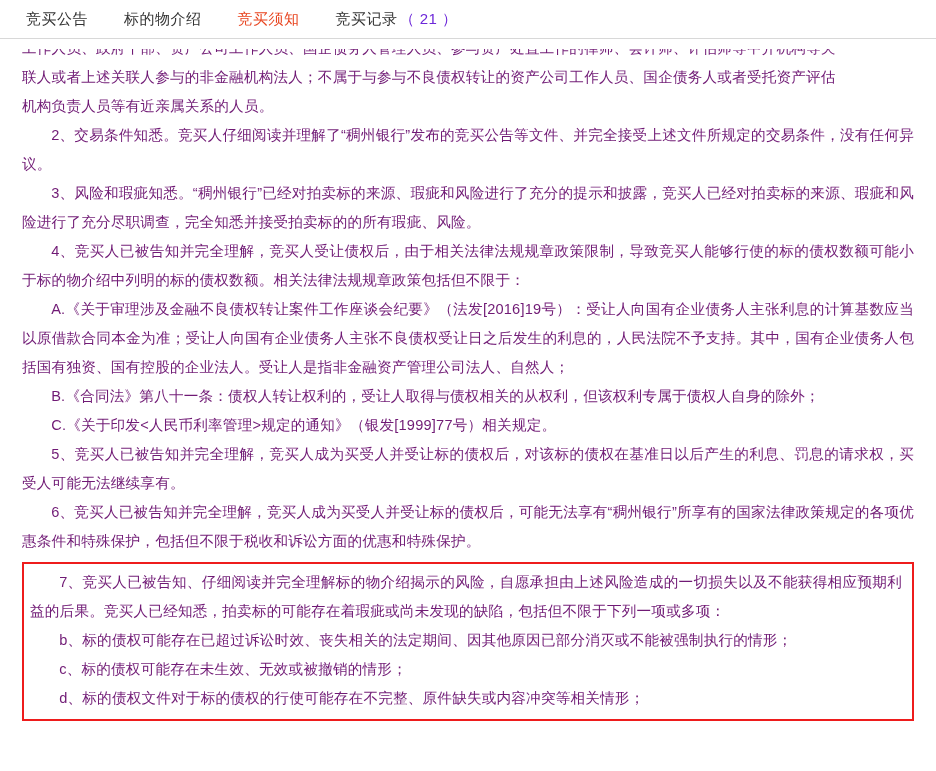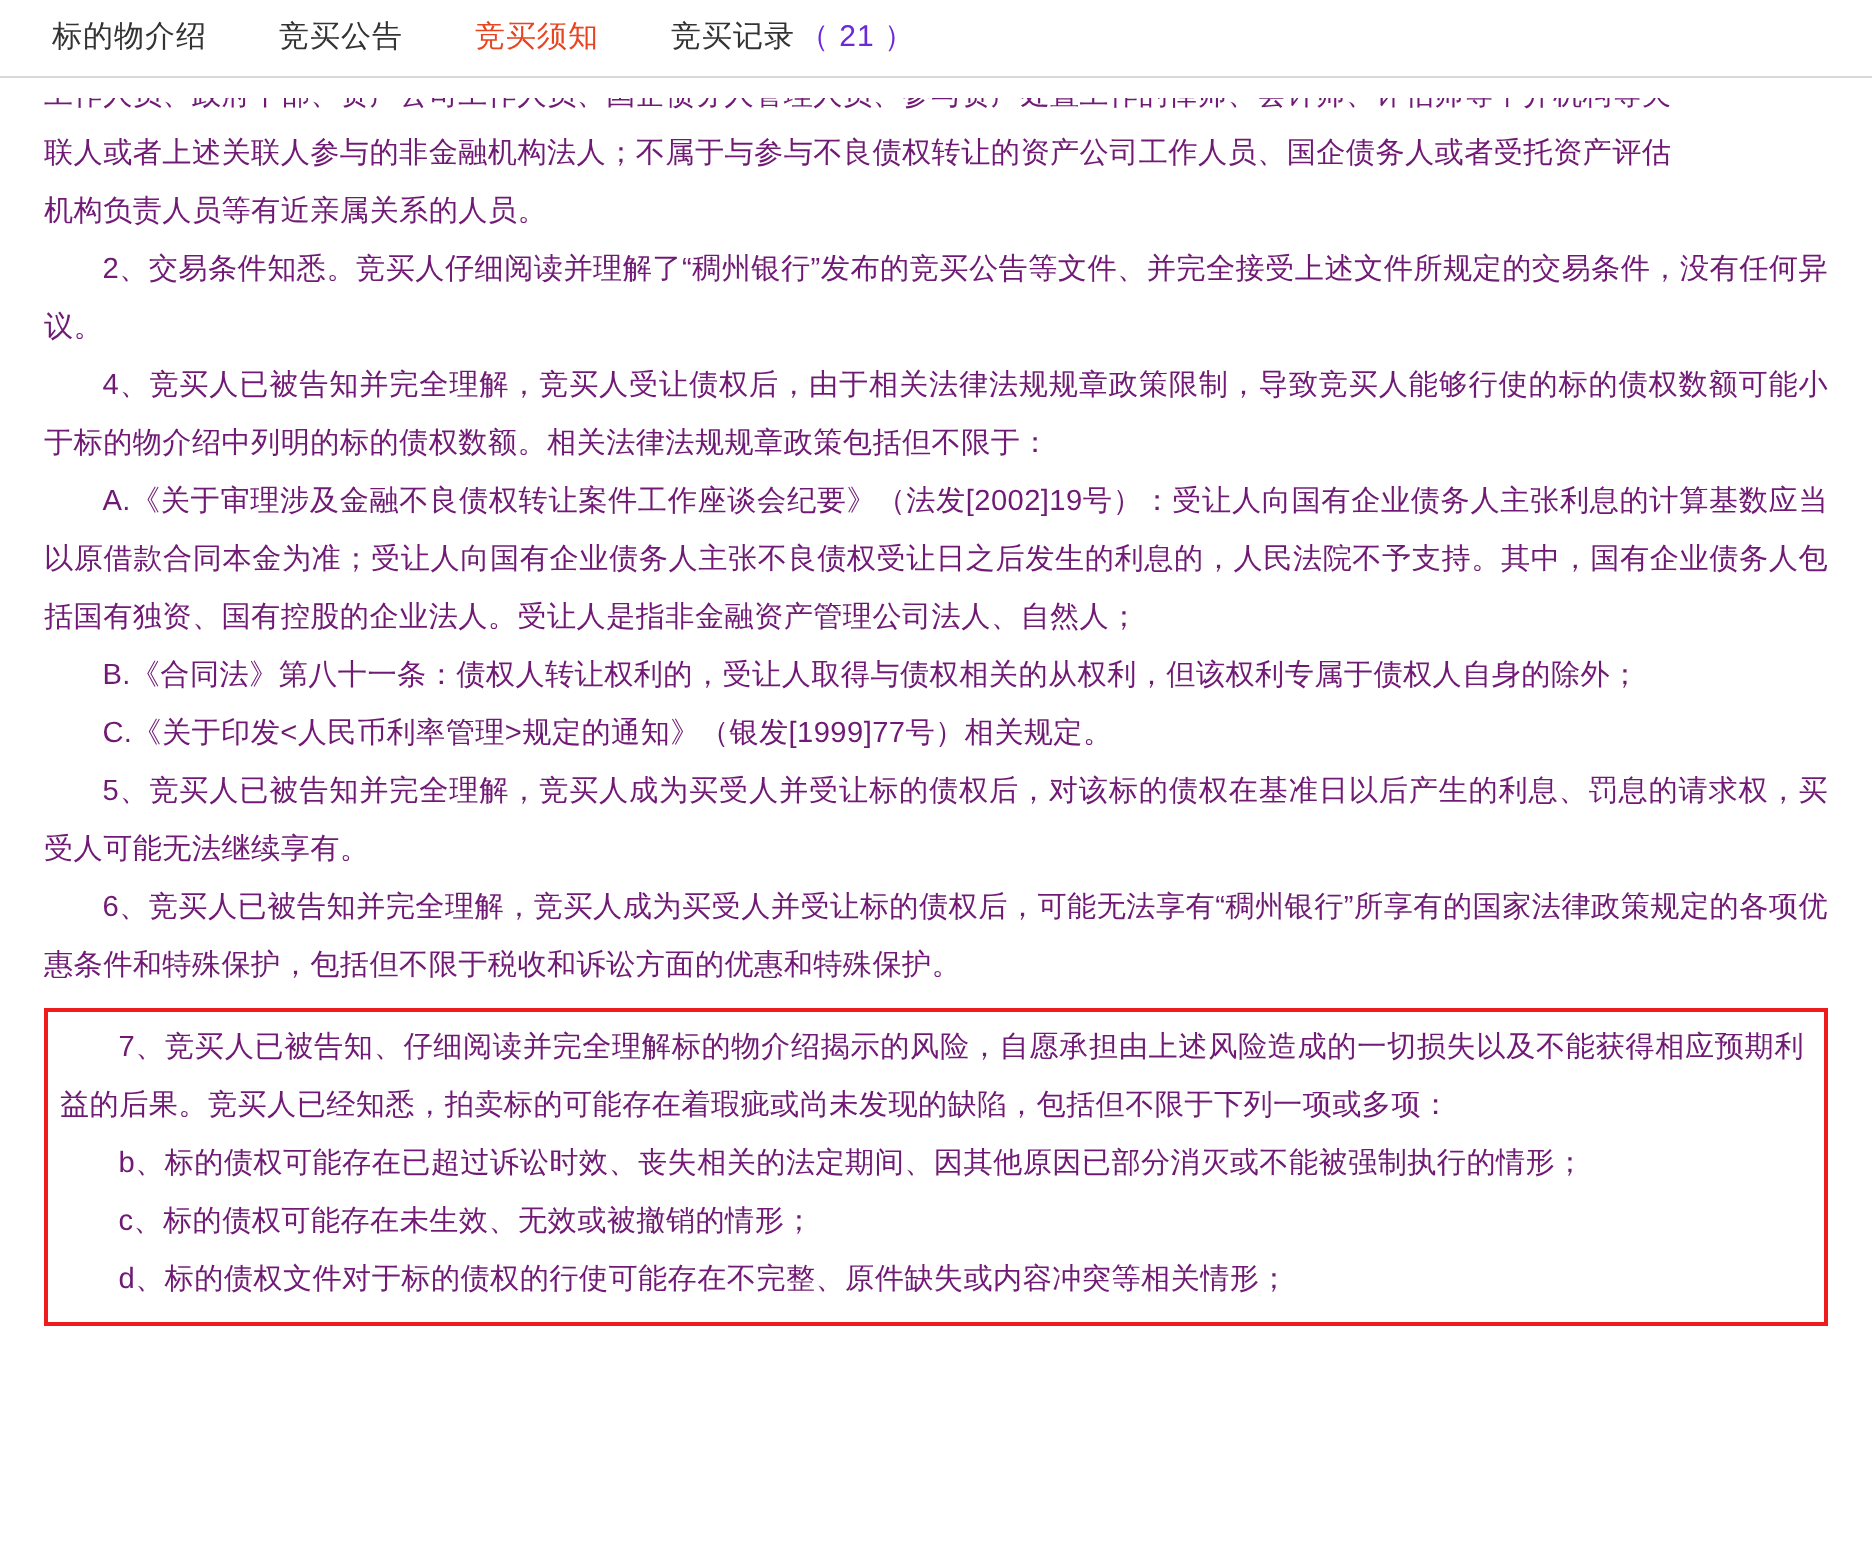--- a/index.html
+++ b/index.html
@@ -96,44 +96,45 @@
     background: #ffffff;
   }
 </style>
 </head>
 <body>
 
 <div class="page">
 
   <div class="tabbar">
     <div class="tab">
-      <span>标的物介绍</span>
+      <span>竞买公告</span>
     </div>
     <div class="tab">
-      <span>竞买公告</span>
+      <span>标的物介绍</span>
     </div>
     <div class="tab active">
       <span>竞买须知</span>
     </div>
     <div class="tab">
       <span>竞买记录</span><span class="count">（ 21 ）</span>
     </div>
   </div>
 
   <div class="doc">
 
     <div class="clip-top">
       <p class="para">工作人员、政府干部、资产公司工作人员、国企债务人管理人员、参与资产处置工作的律师、会计师、评估师等中介机构等关</p>
     </div>
     <p class="para">联人或者上述关联人参与的非金融机构法人；不属于与参与不良债权转让的资产公司工作人员、国企债务人或者受托资产评估</p>
     <p class="para">机构负责人员等有近亲属关系的人员。</p>
 
     <p class="para indent2">2、交易条件知悉。竞买人仔细阅读并理解了“稠州银行”发布的竞买公告等文件、并完全接受上述文件所规定的交易条件，没有任何异议。</p>
+    <p class="para indent2">3、风险和瑕疵知悉。“稠州银行”已经对拍卖标的来源、瑕疵和风险进行了充分的提示和披露，竞买人已经对拍卖标的来源、瑕疵和风险进行了充分尽职调查，完全知悉并接受拍卖标的的所有瑕疵、风险。</p>
     <p class="para indent2">4、竞买人已被告知并完全理解，竞买人受让债权后，由于相关法律法规规章政策限制，导致竞买人能够行使的标的债权数额可能小于标的物介绍中列明的标的债权数额。相关法律法规规章政策包括但不限于：</p>
-    <p class="para indent2">A.《关于审理涉及金融不良债权转让案件工作座谈会纪要》（法发[2002]19号）：受让人向国有企业债务人主张利息的计算基数应当以原借款合同本金为准；受让人向国有企业债务人主张不良债权受让日之后发生的利息的，人民法院不予支持。其中，国有企业债务人包括国有独资、国有控股的企业法人。受让人是指非金融资产管理公司法人、自然人；</p>
+    <p class="para indent2">A.《关于审理涉及金融不良债权转让案件工作座谈会纪要》（法发[2016]19号）：受让人向国有企业债务人主张利息的计算基数应当以原借款合同本金为准；受让人向国有企业债务人主张不良债权受让日之后发生的利息的，人民法院不予支持。其中，国有企业债务人包括国有独资、国有控股的企业法人。受让人是指非金融资产管理公司法人、自然人；</p>
     <p class="para indent2">B.《合同法》第八十一条：债权人转让权利的，受让人取得与债权相关的从权利，但该权利专属于债权人自身的除外；</p>
     <p class="para indent2">C.《关于印发&lt;人民币利率管理&gt;规定的通知》（银发[1999]77号）相关规定。</p>
     <p class="para indent2">5、竞买人已被告知并完全理解，竞买人成为买受人并受让标的债权后，对该标的债权在基准日以后产生的利息、罚息的请求权，买受人可能无法继续享有。</p>
     <p class="para indent2">6、竞买人已被告知并完全理解，竞买人成为买受人并受让标的债权后，可能无法享有“稠州银行”所享有的国家法律政策规定的各项优惠条件和特殊保护，包括但不限于税收和诉讼方面的优惠和特殊保护。</p>
 
     <div class="redbox">
       <p class="para indent2">7、竞买人已被告知、仔细阅读并完全理解标的物介绍揭示的风险，自愿承担由上述风险造成的一切损失以及不能获得相应预期利益的后果。竞买人已经知悉，拍卖标的可能存在着瑕疵或尚未发现的缺陷，包括但不限于下列一项或多项：</p>
       <p class="para indent2">b、标的债权可能存在已超过诉讼时效、丧失相关的法定期间、因其他原因已部分消灭或不能被强制执行的情形；</p>
       <p class="para indent2">c、标的债权可能存在未生效、无效或被撤销的情形；</p>
       <p class="para indent2">d、标的债权文件对于标的债权的行使可能存在不完整、原件缺失或内容冲突等相关情形；</p>

